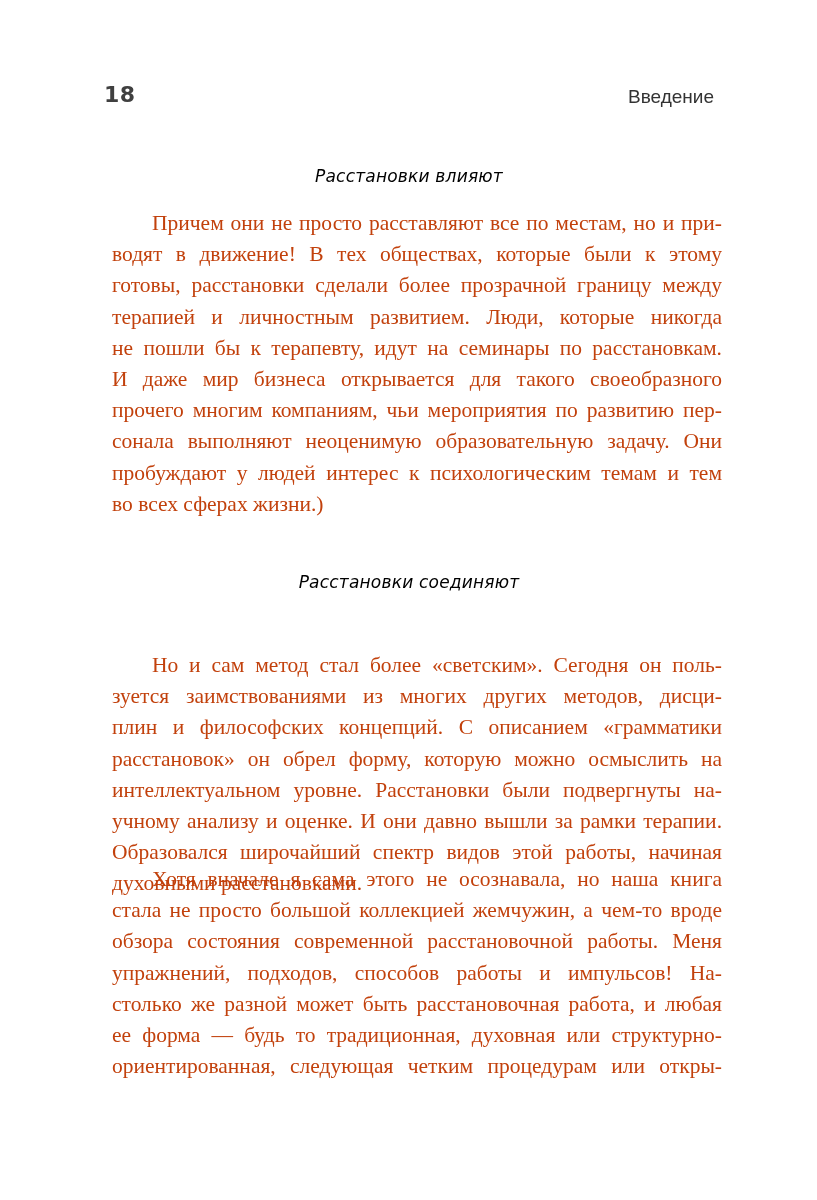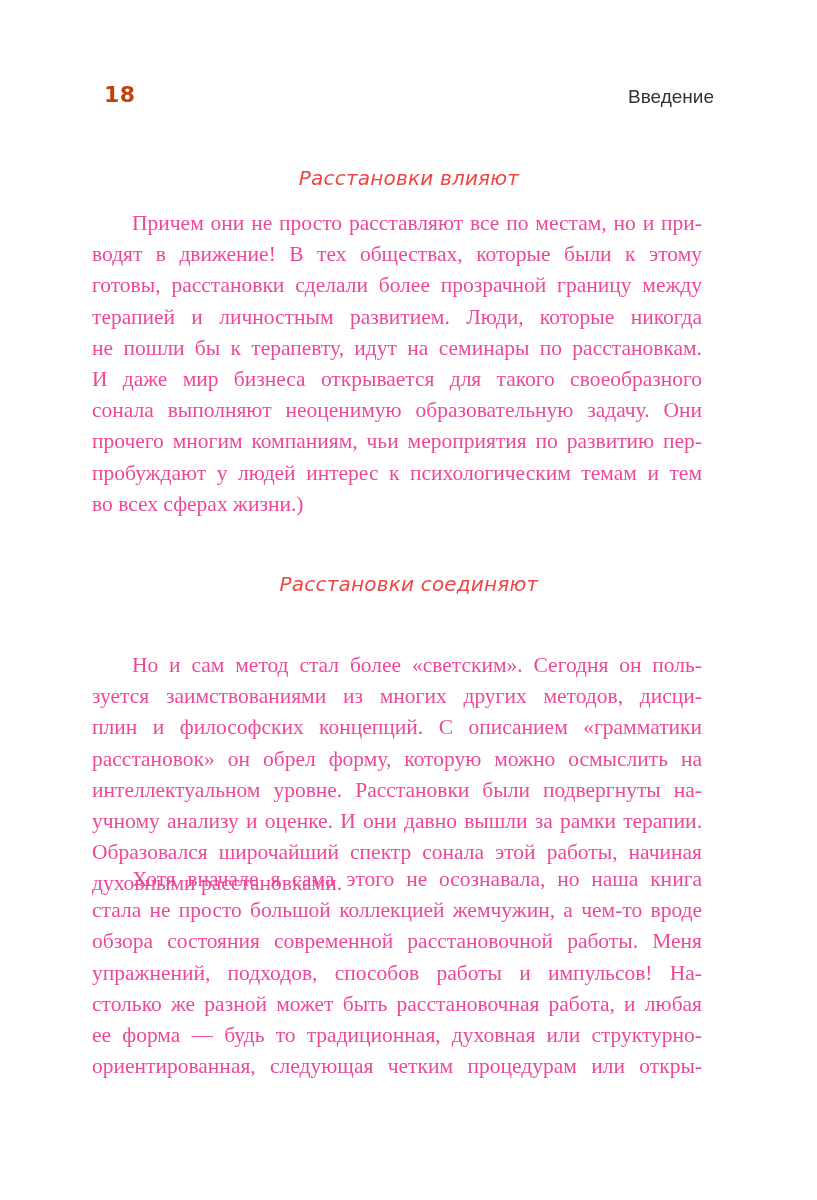--- a/index.html
+++ b/index.html
@@ -1,24 +1,24 @@
 <!DOCTYPE html>
 <html><head>
   <meta charset="utf-8">
   <style>
     html, body { margin: 0; padding: 0; background: #ffffff; }
     body { width: 817px; height: 1200px; position: relative; overflow: hidden; }
     .page { position: absolute; left: 0; top: 0; width: 817px; height: 1200px; background: #ffffff; color: #2a2a2a; }
     .running-head { position: absolute; top: 82px; left: 104px; width: 610px; height: 30px; }
-    .page-number { position: absolute; left: 0; top: 0; font-family: "DejaVu Sans", sans-serif; font-weight: bold; font-size: 22px; color: #c2410c; letter-spacing: 0.5px; }
+    .page-number { position: absolute; left: 0; top: 0; font-family: "DejaVu Sans", sans-serif; font-weight: bold; font-size: 22px; color: #404040; letter-spacing: 0.5px; }
     .running-title { position: absolute; right: 0; top: 4px; font-family: "Liberation Sans", sans-serif; font-size: 19px; color: #333; }
-    .heading { position: absolute; left: 104px; width: 610px; text-align: center; font-family: "DejaVu Sans", sans-serif; font-style: italic; font-size: 20px; color: #ef4444; letter-spacing: 0.2px; }
+    .heading { position: absolute; left: 104px; width: 610px; text-align: center; font-family: "DejaVu Sans", sans-serif; font-style: italic; font-size: 17px; color: #000000; letter-spacing: 0.2px; }
     .heading.h1 { top: 166px; }
     .heading.h2 { top: 572px; }
-    .para { position: absolute; left: 92px; width: 610px; font-family: "Liberation Serif", serif; font-size: 21.5px; color: #ec4899; }
+    .para { position: absolute; left: 112px; width: 610px; font-family: "Liberation Serif", serif; font-size: 21.5px; color: #c2410c; }
     .para .line { display: block; height: 31.2px; line-height: 31.2px; white-space: nowrap; text-align: justify; text-align-last: justify; }
     .para .line.first { text-indent: 40px; }
     .para .line.last { text-align-last: left; }
     .p1 { top: 208px; }
     .p2 { top: 614px; margin-top: 36px; }
     .p3 { top: 864px; }
   </style>
 </head>
 <body>
 
@@ -31,36 +31,36 @@
 
   <div class="heading h1">Расстановки влияют</div>
 
   <div class="para p1">
     <span class="line first">Причем они не просто расставляют все по местам, но и при-</span>
     <span class="line">водят в движение! В тех обществах, которые были к этому</span>
     <span class="line">готовы, расстановки сделали более прозрачной границу между</span>
     <span class="line">терапией и личностным развитием. Люди, которые никогда</span>
     <span class="line">не пошли бы к терапевту, идут на семинары по расстановкам.</span>
     <span class="line">И даже мир бизнеса открывается для такого своеобразного</span>
+    <span class="line">прочего многим компаниям, чьи мероприятия по развитию пер-</span>
     <span class="line">сонала выполняют неоценимую образовательную задачу. Они</span>
-    <span class="line">прочего многим компаниям, чьи мероприятия по развитию пер-</span>
     <span class="line">пробуждают у людей интерес к психологическим темам и тем</span>
     <span class="line last">во всех сферах жизни.)</span>
   </div>
 
   <div class="heading h2">Расстановки соединяют</div>
 
   <div class="para p2">
     <span class="line first">Но и сам метод стал более «светским». Сегодня он поль-</span>
     <span class="line">зуется заимствованиями из многих других методов, дисци-</span>
     <span class="line">плин и философских концепций. С описанием «грамматики</span>
     <span class="line">расстановок» он обрел форму, которую можно осмыслить на</span>
     <span class="line">интеллектуальном уровне. Расстановки были подвергнуты на-</span>
     <span class="line">учному анализу и оценке. И они давно вышли за рамки терапии.</span>
-    <span class="line">Образовался широчайший спектр сонала этой работы, начиная</span>
+    <span class="line">Образовался широчайший спектр видов этой работы, начиная</span>
     <span class="line last">духовными расстановками.</span>
   </div>
 
   <div class="para p3">
     <span class="line first">Хотя вначале я сама этого не осознавала, но наша книга</span>
     <span class="line">стала не просто большой коллекцией жемчужин, а чем-то вроде</span>
     <span class="line">обзора состояния современной расстановочной работы. Меня</span>
     <span class="line">упражнений, подходов, способов работы и импульсов! На-</span>
     <span class="line">столько же разной может быть расстановочная работа, и любая</span>
     <span class="line">ее форма — будь то традиционная, духовная или структурно-</span>

